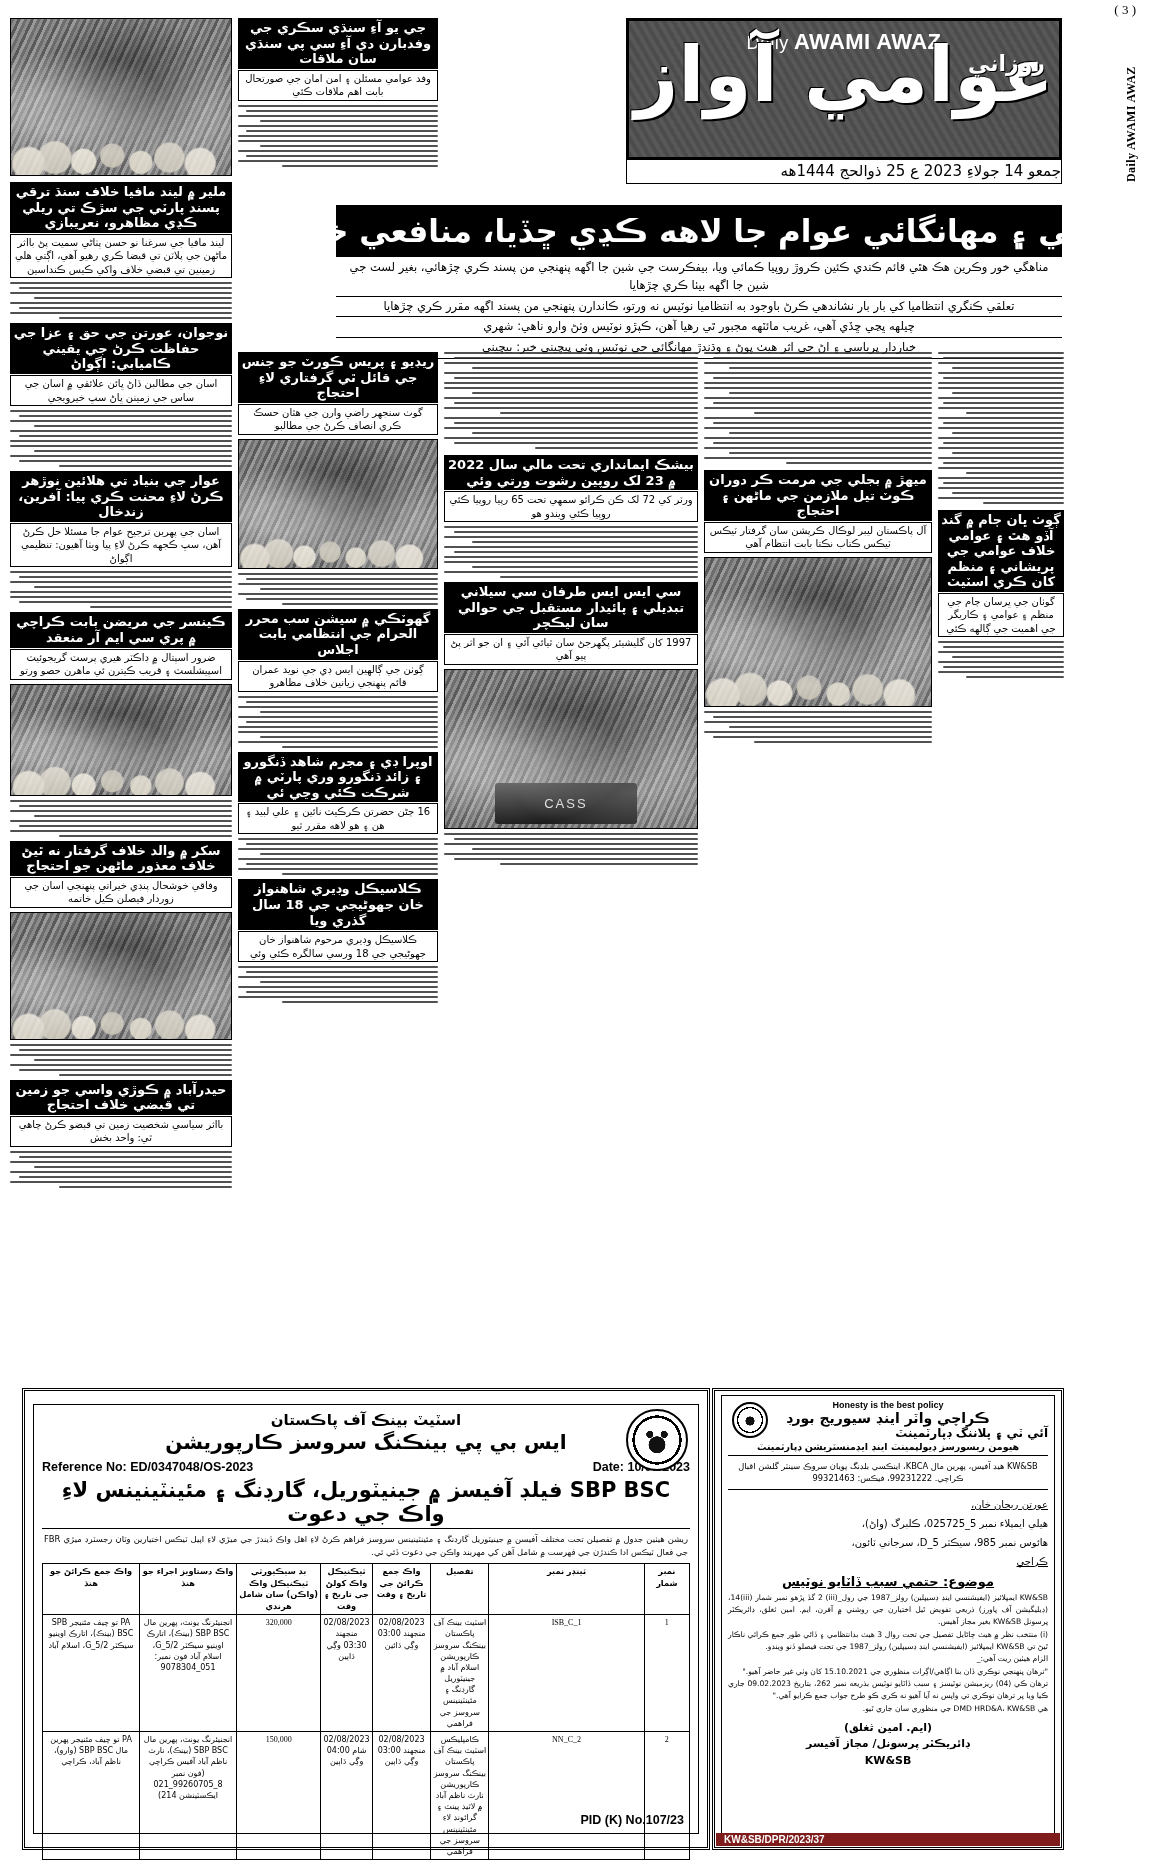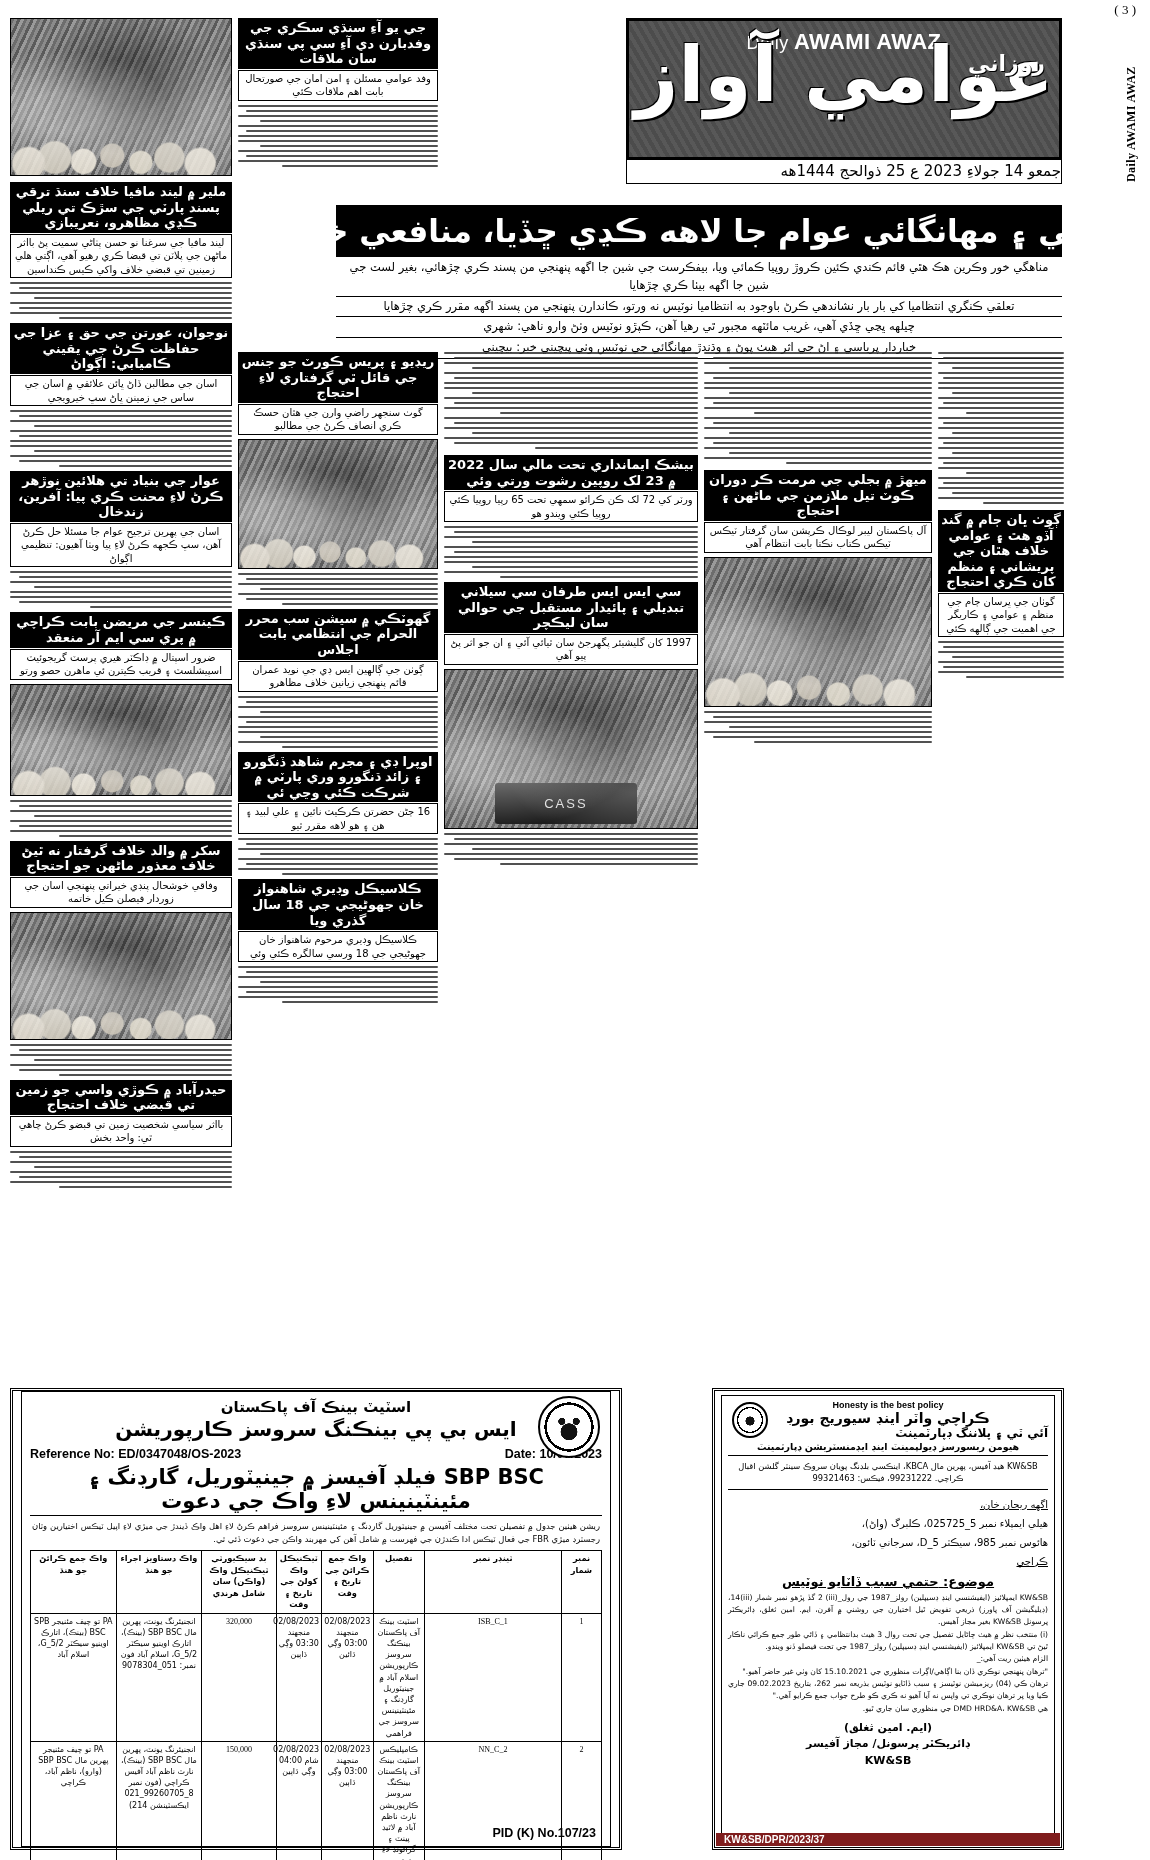--- a/index.html
+++ b/index.html
@@ -110,22 +110,22 @@
     padding:2px 3px; font-size:13px; line-height:1.2;
   }
   .sub-head {
     border:1px solid #000; text-align:center; direction:rtl;
     font-family:"DejaVu Sans", sans-serif; font-size:10px; padding:1px 3px;
     line-height:1.35; margin-top:1px;
   }
 
   
   .sbp-ad {
-    position:absolute; left:10px; top:1388px; width:612px; height:462px;
-    border:3px double #000; padding:0 8px; background:#fff;
+    position:absolute; left:22px; top:1388px; width:688px; height:462px;
+    border:3px double #000; padding:13px 8px; background:#fff;
   }
   .sbp-ad .inner { border:1px solid #000; height:100%; padding:6px 8px; position:relative; }
   .sbp-logo {
     position:absolute; right:10px; top:4px; width:62px; height:62px; border-radius:50%;
     border:2px solid #000;
     background:radial-gradient(circle,#fff 0 54%, #000 54% 60%, #fff 60%);
   }
   .sbp-logo::after{
     content:""; position:absolute; inset:9px; border-radius:50%;
     background:
@@ -497,21 +497,21 @@
         <div class="ln s2"></div>
         <div class="ln s1"></div>
       <div class="ln s4"></div>
         <div class="ln s1"></div>
         <div class="ln s2"></div>
         <div class="ln s1"></div>
       <div class="ln s3"></div>
         <div class="ln s1"></div>
         <div class="ln s5"></div>
     </div>
-    <div class="col-head" style="margin-top:6px;">ڳوٺ ڀان ڄام ۾ گند آڏو هٿ ۽ عوامي خلاف هٿان جي پريشاني ۽ منظم کان ڪري احتجاج</div>
+    <div class="col-head" style="margin-top:6px;">ڳوٺ ڀان ڄام ۾ گند آڏو هٿ ۽ عوامي خلاف عوامي جي پريشاني ۽ منظم کان ڪري اسٽيٽ</div>
     <div class="sub-head">گوٺان جي ڀرسان ڄام جي منظم ۽ عوامي ۽ ڪاريگر جي اهميت جي ڳالهه ڪئي</div>
     <div class="body-lines rtl" style="margin-top:4px;">
       <div class="ln s1"></div>
         <div class="ln s2"></div>
         <div class="ln s1"></div>
         <div class="ln s3"></div>
       <div class="ln s1"></div>
         <div class="ln s2"></div>
         <div class="ln s1"></div>
         <div class="ln s4"></div>
@@ -607,21 +607,21 @@
   <div class="kwsb-ad">
     <div class="inner">
       <div class="kwsb-motto">Honesty is the best policy</div>
       <div class="kwsb-logo"></div>
       <div class="kwsb-t1">ڪراچي واٽر اينڊ سيوريج بورڊ</div>
       <div class="kwsb-t2">آئي ٽي ۽ پلاننگ ڊپارٽمينٽ</div>
       <div class="kwsb-t3">هيومن ريسورسز ڊيولپمينٽ اينڊ ايڊمنسٽريشن ڊپارٽمينٽ</div>
       <div class="kwsb-addr">KW&amp;SB هيڊ آفيس، پهرين مال KBCA، اينڪسي بلڊنگ پويان سروڪ سينٽر گلشن اقبال ڪراچي. 99231222، فيڪس: 99321463</div>
 
       <div class="kwsb-to">
-        <div class="u">اگهه ريحان خان،</div>
+        <div class="u">عورتن ريحان خان،</div>
         <div>هيلي ايمپلاء نمبر 5_025725، ڪلبرگ (واڻ)،</div>
         <div>هائوس نمبر 985، سيڪٽر D_5، سرجاني ٽائون،</div>
         <div class="u">ڪراچي</div>
       </div>
 
       <div class="kwsb-subj">
         <span>موضوع:</span>
         <span>حتمي سبب ڏاٽايو نوٽيس</span>
       </div>
 

